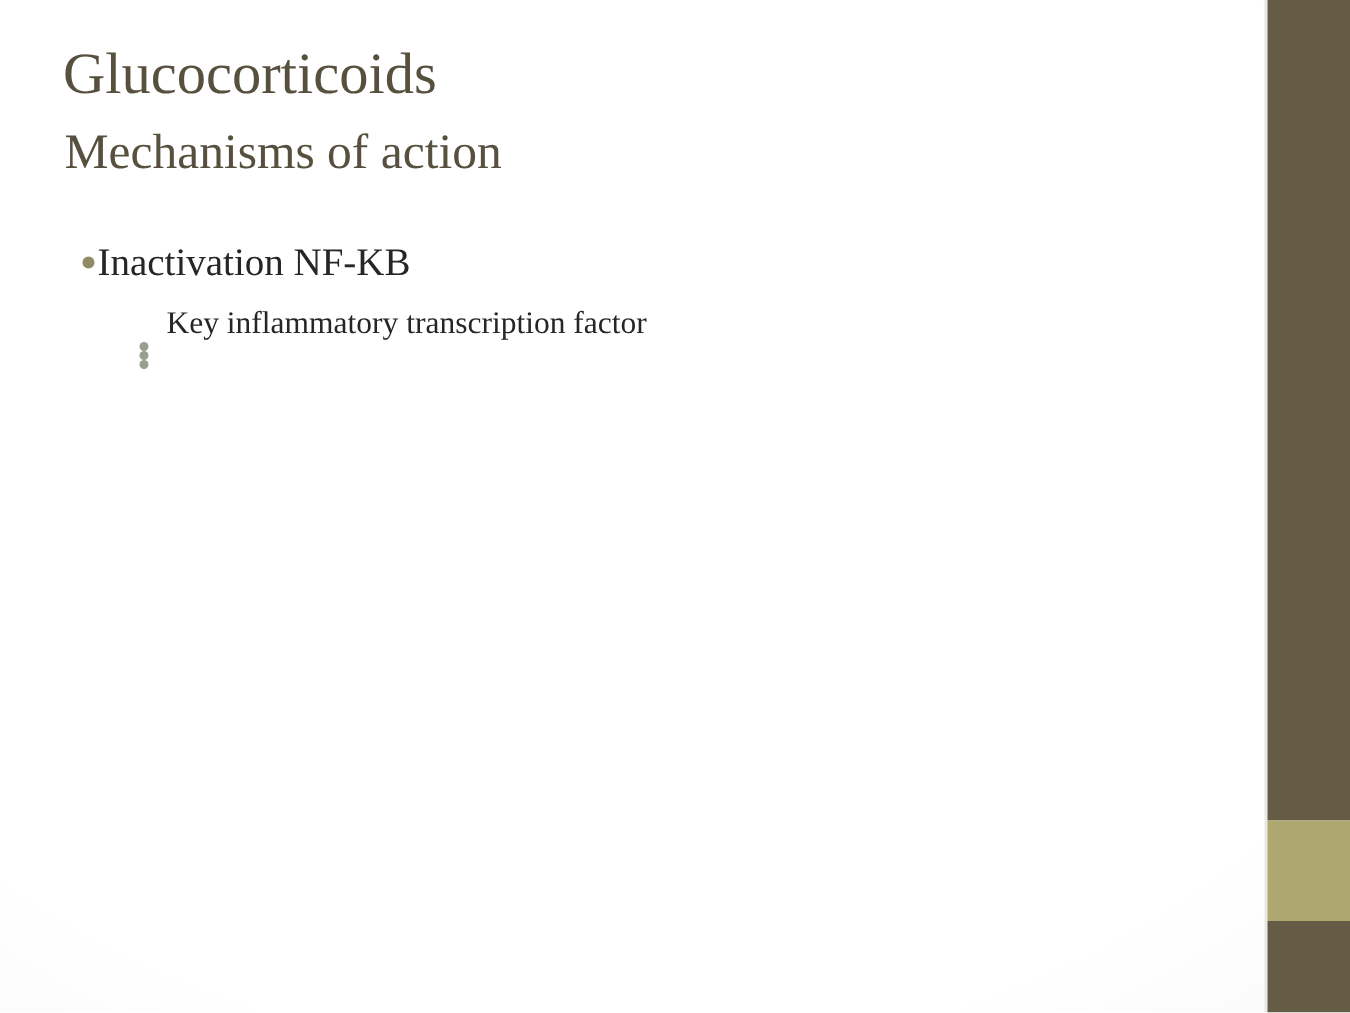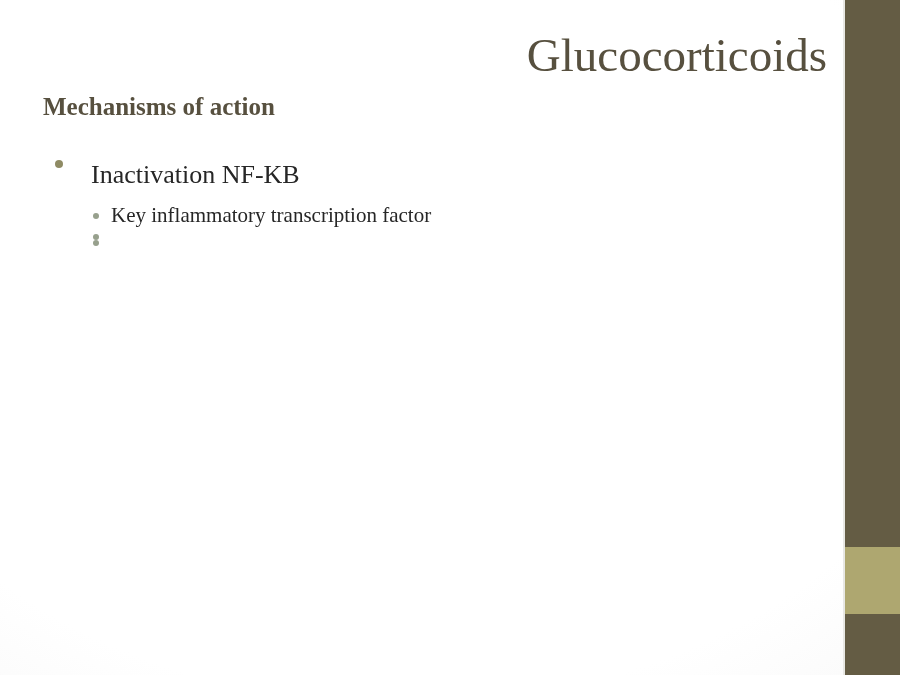--- a/index.html
+++ b/index.html
@@ -19,57 +19,57 @@
   
   .slide-area {
     position: absolute;
     left: 0; top: 0;
     width: 843px;
     height: 675px;
     background: radial-gradient(ellipse 130% 120% at 48% 42%,
                 #ffffff 52%, #f4f4f4 82%, #e9e9e8 100%);
   }
   .title {
-    margin: 28px 16px 0 42px;
-    font-size: 47px;
+    margin: 28px 0 0 42px;
+    font-size: 39px;
     line-height: 1.15;
     font-weight: normal;
     color: var(--title-text, #57503f);
     letter-spacing: 0px;
-    text-align: right;
   }
   .subtitle {
     margin: 10px 0 0 43px;
-    font-size: 25px;
+    font-size: 33px;
     line-height: 1.2;
-    font-weight: bold;
+    font-weight: normal;
     color: var(--title-text, #57503f);
   }
   .bullets {
     margin: 38px 0 0 55px;
   }
   .l1-item {
     display: flex;
-    gap: 28px;
+    align-items: center;
+    gap: 2px;
     font-size: 26px;
     line-height: 30px;
     color: var(--body-text, #262626);
   }
   .dot-l1 {
     flex: 0 0 auto;
     width: 8px; height: 8px;
     border-radius: 50%;
     background: var(--bullet-level1, #8f8b64);
   }
   .l2-list {
     margin: 7px 0 0 38px;
   }
   .l2-item {
     display: flex;
-    align-items: center;
+    align-items: flex-end;
     gap: 12px;
     font-size: 21px;
     line-height: 37px;
     color: var(--body-text, #262626);
   }
   .dot-l2 {
     flex: 0 0 auto;
     width: 6px; height: 6px;
     border-radius: 50%;
     background: var(--bullet-level2, #97a08d);

